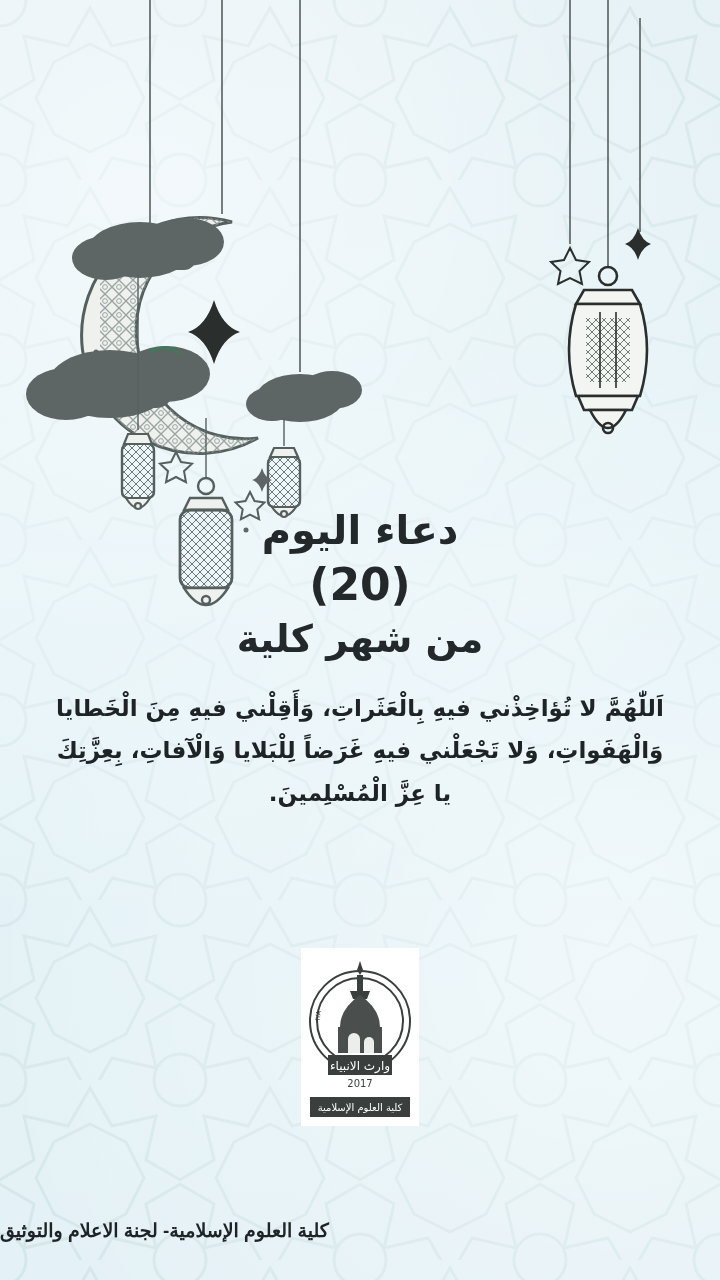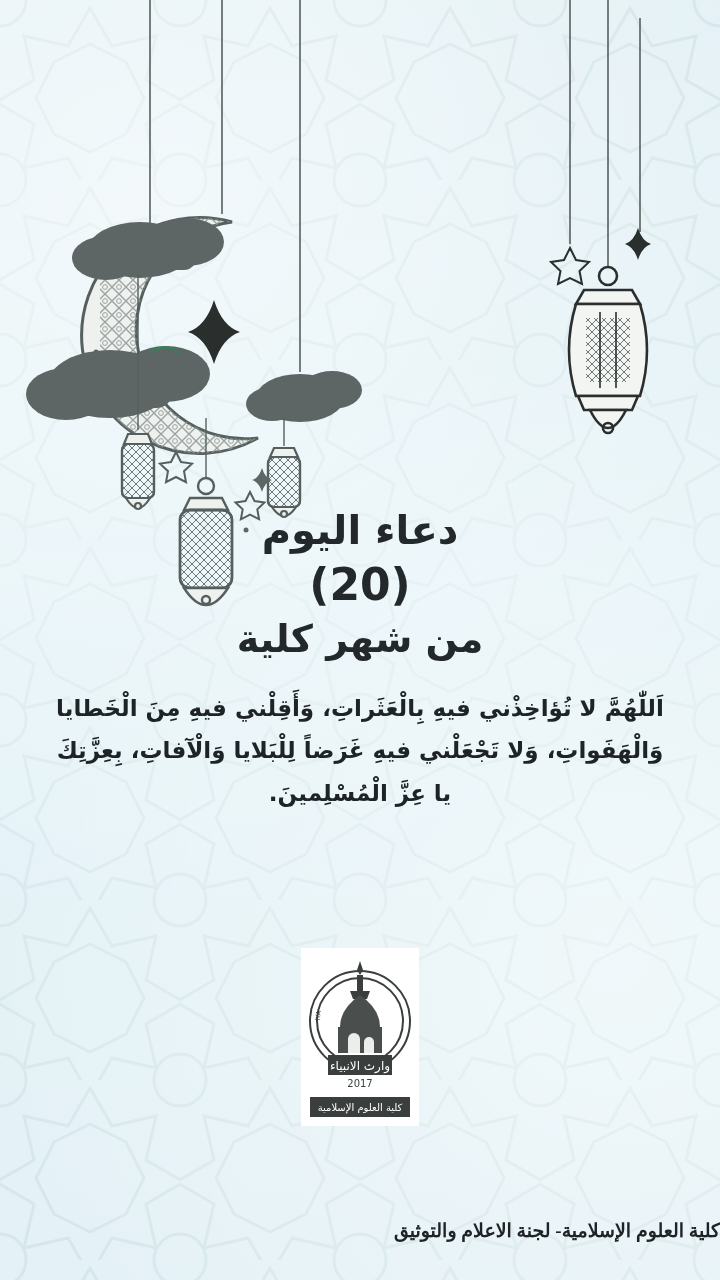--- a/index.html
+++ b/index.html
@@ -99,22 +99,22 @@
     text-decoration: underline;
   }
 
   
   .footer {
     position: absolute;
     z-index: 5;
     left: 0;
     right: 0;
     bottom: 38px;
-    text-align: right;
-    font-family: Liberation Serif, serif;
+    text-align: left;
+    font-family: Liberation Sans, sans-serif;
     font-size: 19px;
     font-weight: bold;
     color: #1e2326;
   }
 </style>
 </head>
 <body>
 
 <div class="poster">
 

